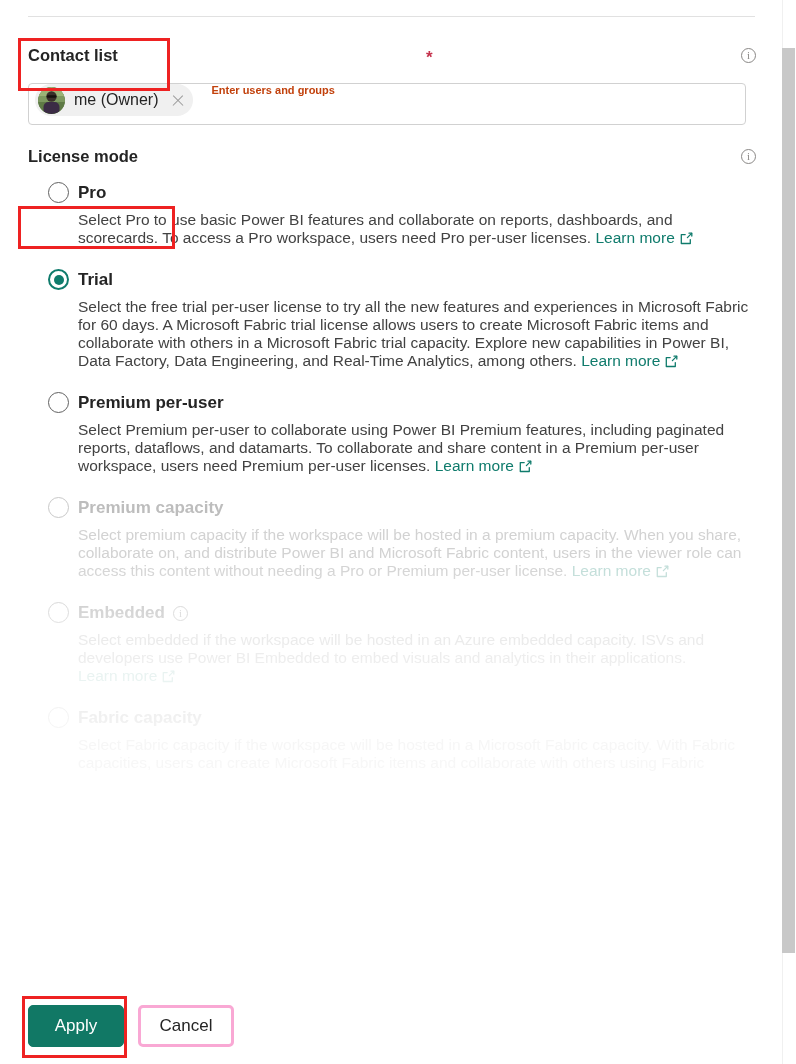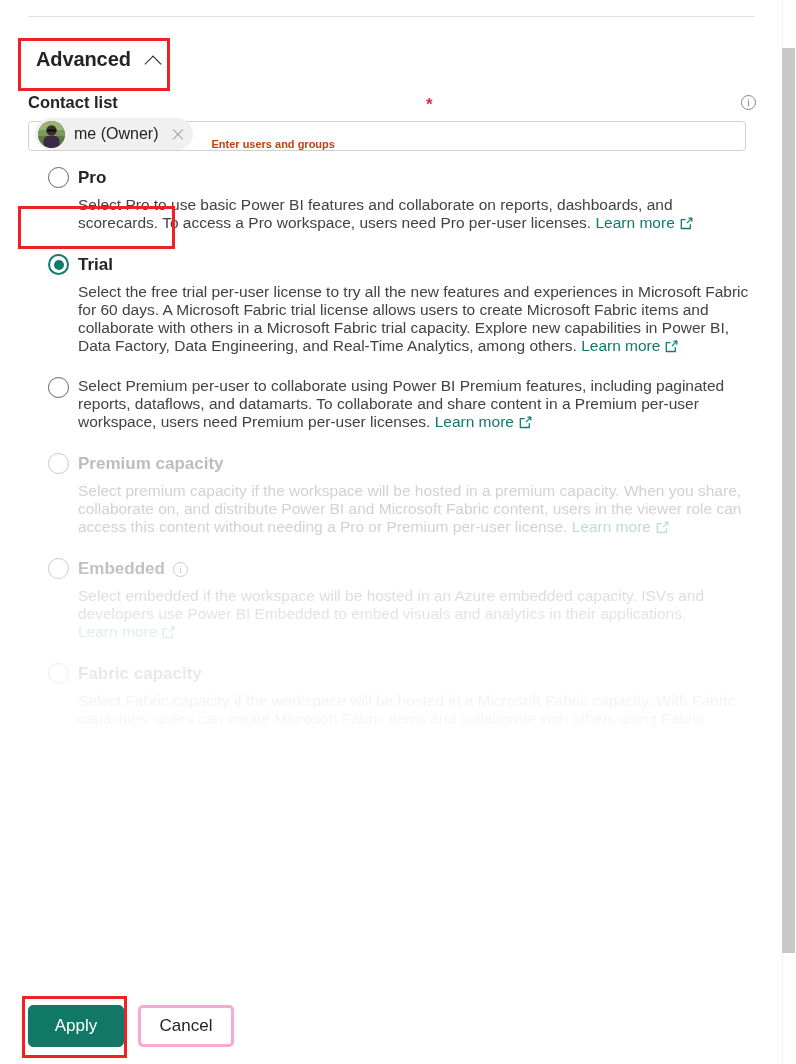--- a/index.html
+++ b/index.html
@@ -105,28 +105,28 @@
     text-align: center;
     font-family: "Liberation Serif", serif;
     font-size: 11px;
     font-weight: normal;
     color: #8a8886;
     line-height: 15px;
   }
 
   
   .contact-input {
-    margin-top: 9px;
+    margin-top: 18px;
     width: 718px;
-    height: 30px;
+    height: 42px;
     border: 1px solid #d1d1d1;
     border-radius: 4px;
     background: #ffffff;
     display: flex;
-    align-items: flex-end;
+    align-items: flex-start;
     padding: 0 6px;
     cursor: text;
   }
   .user-pill {
     display: flex;
     align-items: center;
     gap: 9px;
     background: #f0f0f0;
     border-radius: 16px;
     height: 32px;
@@ -331,24 +331,20 @@
 <body>
 
 <div id="app">
 
   <div class="top-divider"></div>
 
   <div class="scroll-area">
     <div class="content">
 
       
-      <div class="section-header">
-        <span class="title">Advanced</span>
-        <span class="chevron-up"></span>
-      </div>
 
       
       <div class="field-label">
         <span>Contact list</span>
         <span class="required-star">*</span>
         <span class="info-icon"></span>
       </div>
 
       <div class="contact-input">
         <div class="user-pill">
@@ -369,20 +365,24 @@
               </g>
             </svg>
           </span>
           <span class="pill-label">me (Owner)</span>
           <span class="pill-close"></span>
         </div>
         <span class="placeholder-text">Enter users and groups</span>
       </div>
 
       
+      <div class="field-label" style="margin-top:22px;">
+        <span>License mode</span>
+        <span class="info-icon"></span>
+      </div>
 
       
       <div class="license-list">
 
         <div class="option">
           <span class="radio"></span>
           <div class="option-head">
             <span class="option-title">Pro</span>
           </div>
           <div class="option-desc">
@@ -405,20 +405,23 @@
             <a class="learn-more">Learn more</a><span class="ext-icon"><svg viewBox="0 0 13 13" xmlns="http://www.w3.org/2000/svg" fill="none">
                   <path d="M9 1.2h2.8V4" stroke="#0f7b6c" stroke-width="1.3" stroke-linecap="round" stroke-linejoin="round"></path>
                   <line x1="11.6" y1="1.4" x2="7.4" y2="5.6" stroke="#0f7b6c" stroke-width="1.3" stroke-linecap="round"></line>
                   <path d="M10.3 7.6v3.9H1.3V2.6h3.9" stroke="#0f7b6c" stroke-width="1.3" stroke-linecap="round" stroke-linejoin="round"></path>
                 </svg></span>
           </div>
         </div>
 
         <div class="option">
           <span class="radio"></span>
+          <div class="option-head">
+            <span class="option-title">Premium per-user</span>
+          </div>
           <div class="option-desc">
             <span>Select Premium per-user to collaborate using Power BI Premium features, including paginated reports, dataflows, and datamarts. To collaborate and share content in a Premium per-user workspace, users need Premium per-user licenses.</span>
             <a class="learn-more">Learn more</a><span class="ext-icon"><svg viewBox="0 0 13 13" xmlns="http://www.w3.org/2000/svg" fill="none">
                   <path d="M9 1.2h2.8V4" stroke="#0f7b6c" stroke-width="1.3" stroke-linecap="round" stroke-linejoin="round"></path>
                   <line x1="11.6" y1="1.4" x2="7.4" y2="5.6" stroke="#0f7b6c" stroke-width="1.3" stroke-linecap="round"></line>
                   <path d="M10.3 7.6v3.9H1.3V2.6h3.9" stroke="#0f7b6c" stroke-width="1.3" stroke-linecap="round" stroke-linejoin="round"></path>
                 </svg></span>
           </div>
         </div>
 

